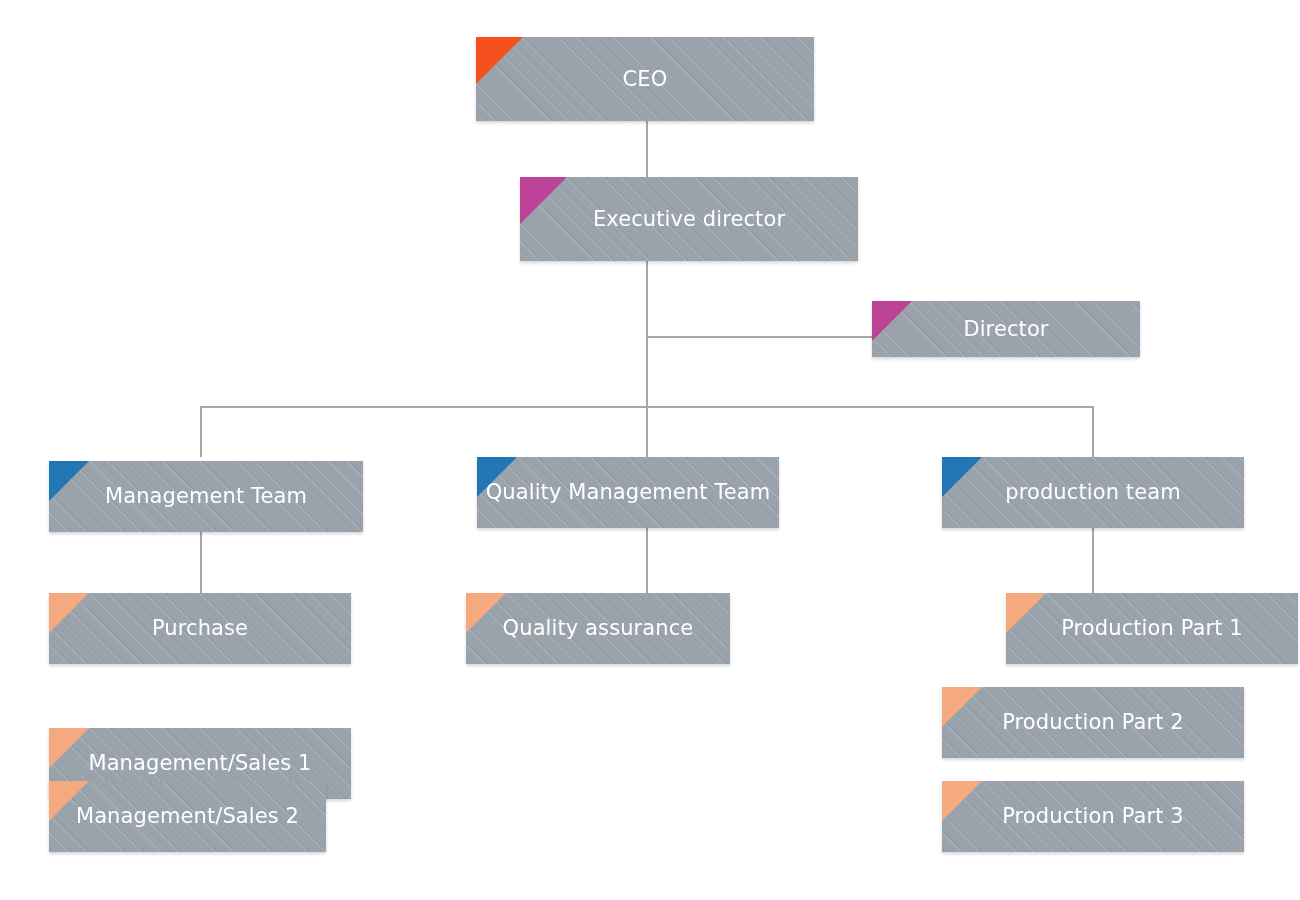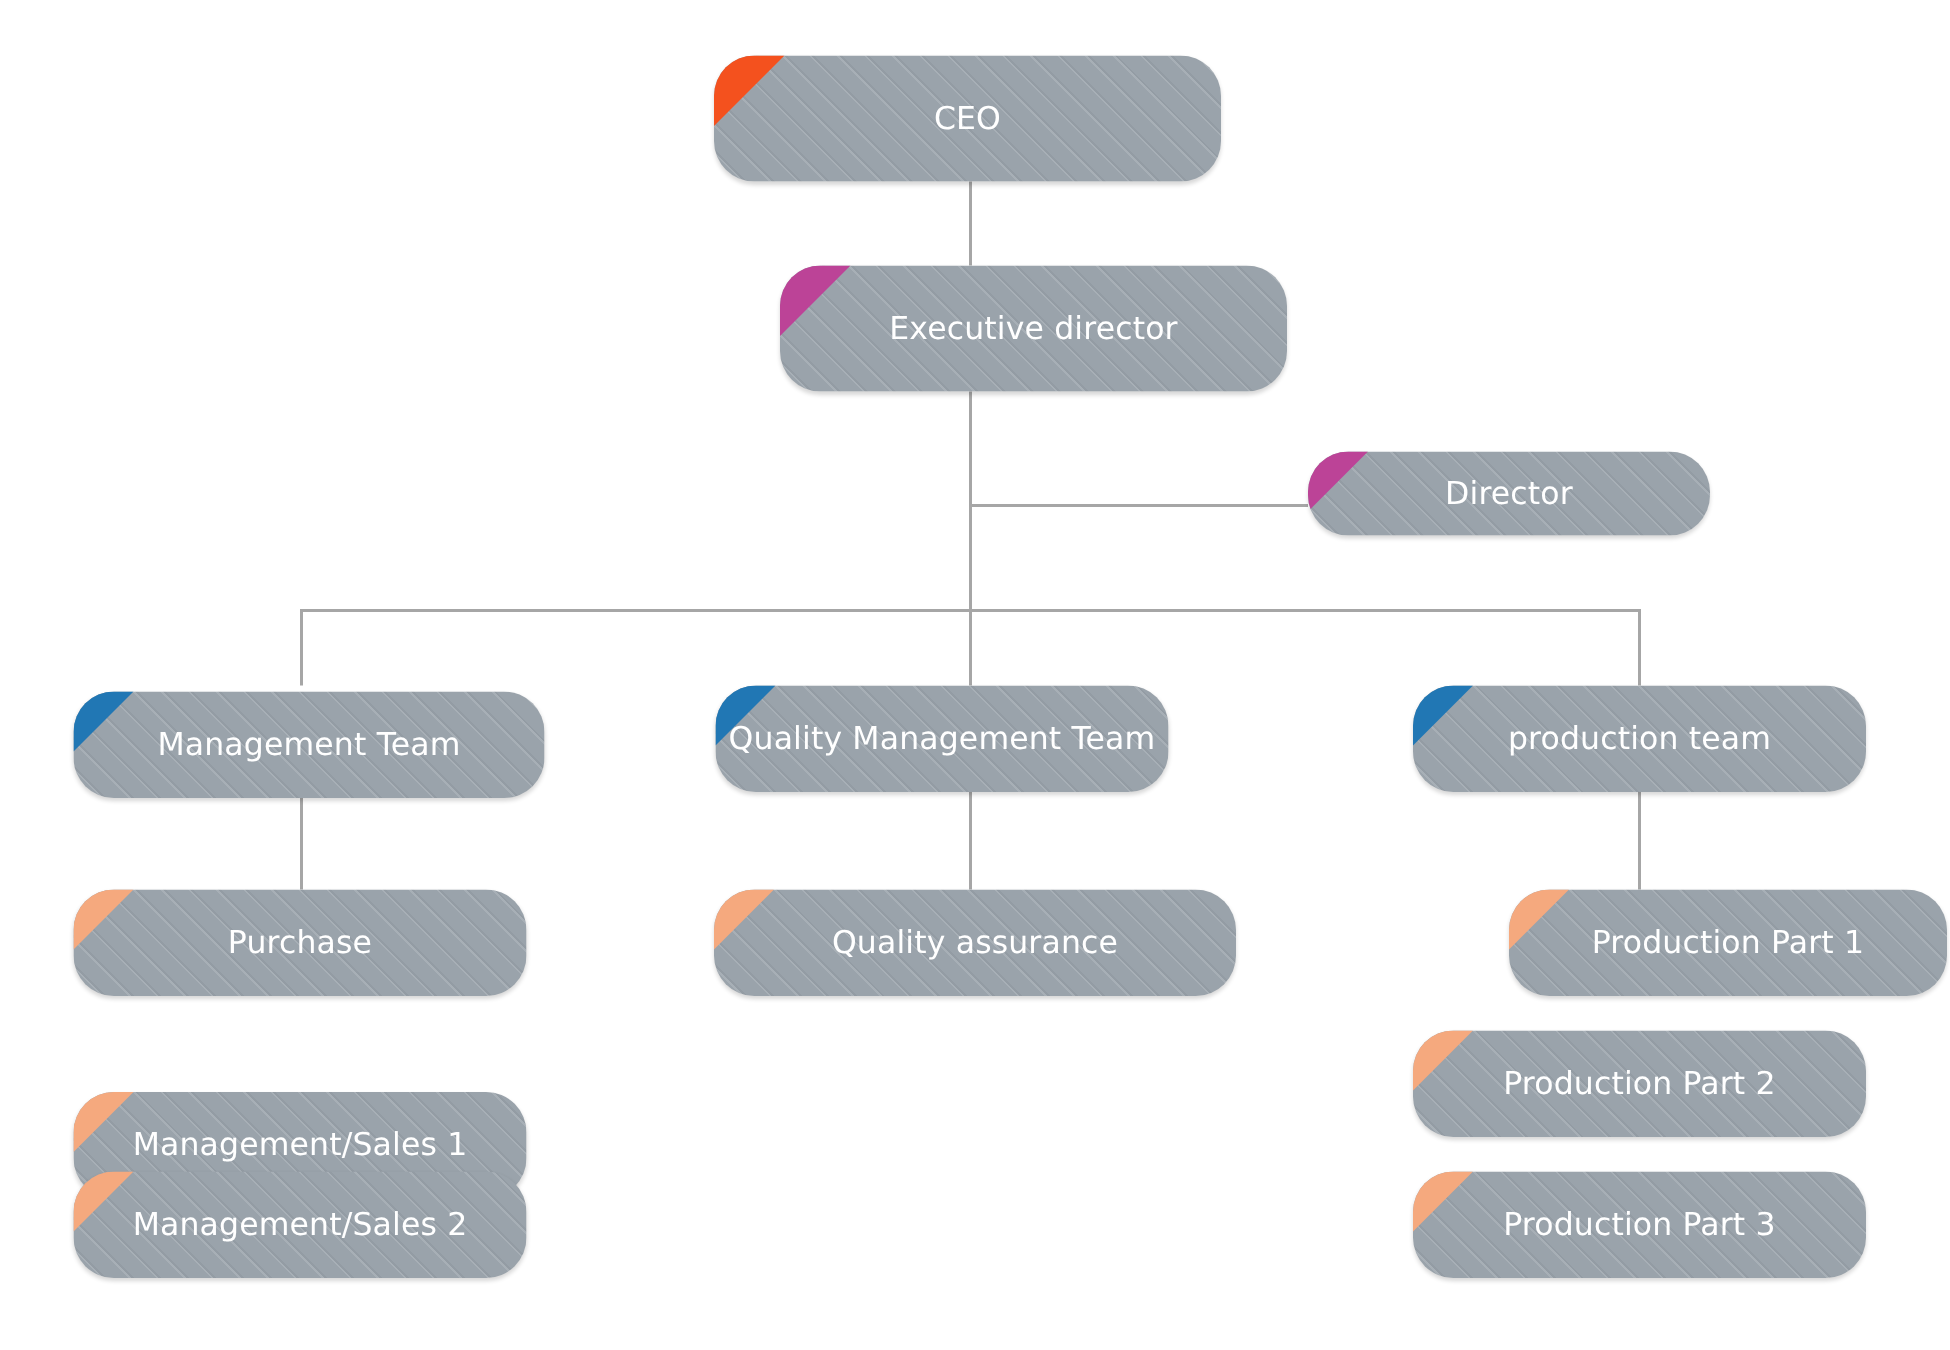--- a/index.html
+++ b/index.html
@@ -37,21 +37,20 @@
         45deg,
         rgba(255,255,255,0.13) 0px,
         rgba(255,255,255,0.13) 1.2px,
         rgba(0,0,0,0.045) 1.2px,
         rgba(0,0,0,0.045) 2.6px,
         rgba(0,0,0,0.0) 2.6px,
         rgba(0,0,0,0.0) 13px
       );
     box-shadow: 0 2px 3px rgba(0,0,0,0.16);
     overflow: hidden;
-    border-radius: 27px;
   }
   .node .corner {
     position: absolute;
     top: 0;
     left: 0;
     width: 0;
     height: 0;
     border-style: solid;
     border-width: 44px 44px 0 0;
     border-color: transparent transparent transparent transparent;
@@ -115,41 +114,41 @@
   <div class="node" style="left: 49px; top: 593px; width: 302px; height: 71px;">
     <span class="corner" style="border-width: 40px 40px 0px 0px; border-color: rgb(245, 169, 126) transparent transparent;"></span>
     <span class="label">Purchase</span>
   </div>
 
   <div class="node" style="left: 942px; top: 457px; width: 302px; height: 71px;">
     <span class="corner" style="border-width: 40px 40px 0px 0px; border-color: rgb(33, 119, 180) transparent transparent;"></span>
     <span class="label">production team</span>
   </div>
 
-  <div class="node" style="left: 476px; top: 593px; width: 348px; height: 71px;">
+  <div class="node" style="left: 466px; top: 593px; width: 264px; height: 71px;">
     <span class="corner" style="border-width: 40px 40px 0px 0px; border-color: rgb(245, 169, 126) transparent transparent;"></span>
     <span class="label">Quality assurance</span>
   </div>
 
   <div class="node" style="left: 970px; top: 593px; width: 292px; height: 71px; margin-left: 36px;">
     <span class="corner" style="border-width: 40px 40px 0px 0px; border-color: rgb(245, 169, 126) transparent transparent;"></span>
     <span class="label">Production Part 1</span>
   </div>
 
   <div class="node" style="left: 49px; top: 728px; width: 302px; height: 71px;">
     <span class="corner" style="border-width: 40px 40px 0px 0px; border-color: rgb(245, 169, 126) transparent transparent;"></span>
     <span class="label">Management/Sales 1</span>
   </div>
 
   <div class="node" style="left: 942px; top: 687px; width: 302px; height: 71px;">
     <span class="corner" style="border-width: 40px 40px 0px 0px; border-color: rgb(245, 169, 126) transparent transparent;"></span>
     <span class="label">Production Part 2</span>
   </div>
 
-  <div class="node" style="left: 49px; top: 781px; width: 302px; height: 71px;">
+  <div class="node" style="left: 49px; top: 781px; width: 277px; height: 71px;">
     <span class="corner" style="border-width: 40px 40px 0px 0px; border-color: rgb(245, 169, 126) transparent transparent;"></span>
     <span class="label">Management/Sales 2</span>
   </div>
 
   <div class="node" style="left: 942px; top: 781px; width: 302px; height: 71px;">
     <span class="corner" style="border-width: 40px 40px 0px 0px; border-color: rgb(245, 169, 126) transparent transparent;"></span>
     <span class="label">Production Part 3</span>
   </div>
 
 </div>

